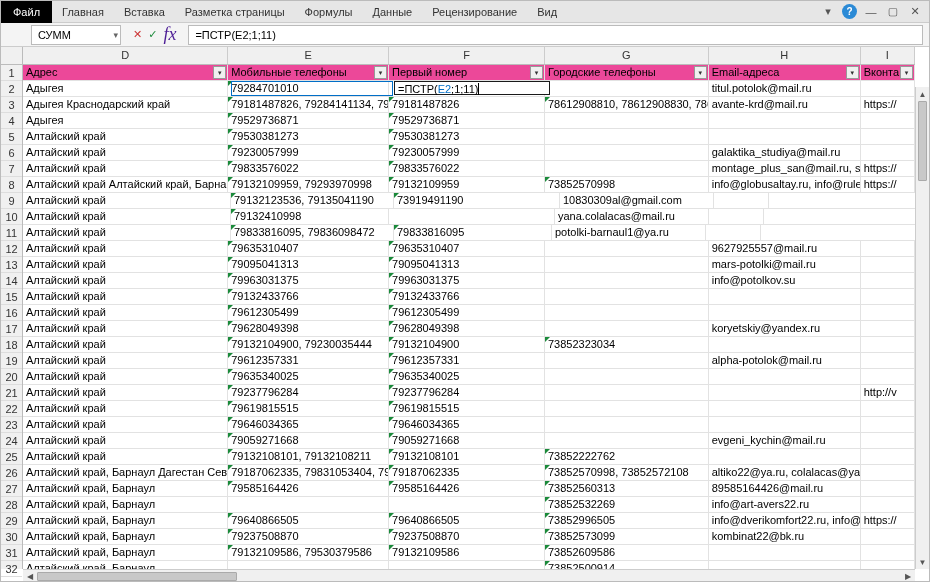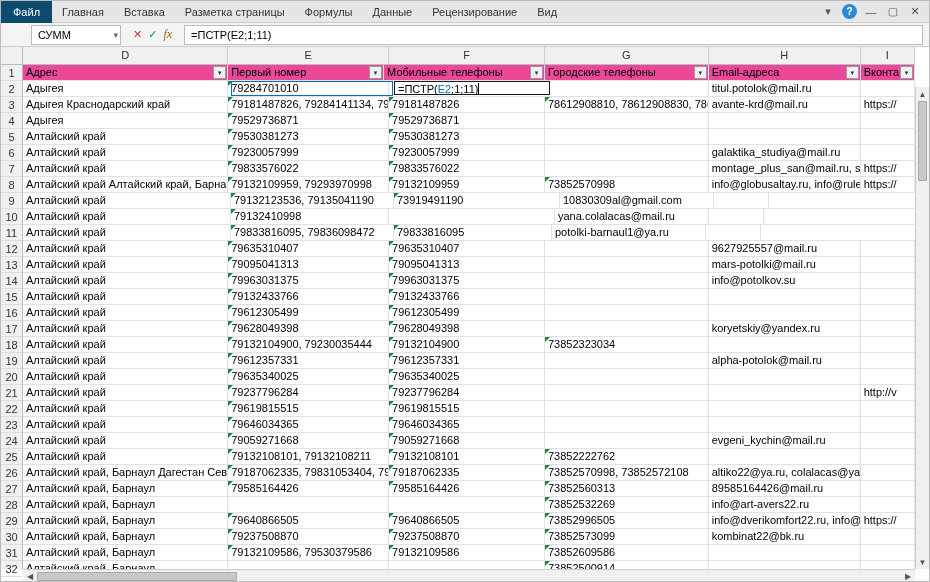--- a/index.html
+++ b/index.html
@@ -1,31 +1,31 @@
 <!DOCTYPE html>
 <html><head>
 <meta charset="utf-8">
 <style>
   * { box-sizing: border-box; }
   html, body { margin: 0; padding: 0; font-family: Arial, sans-serif; font-size: 11px; background: #fff; color: #000; }
   .app { width: 930px; height: 582px; position: relative; background: #fff; border: 1px solid #bbb; overflow: hidden; }
 
   
   .menubar { display: flex; align-items: center; height: 22px; background: #e6e6e6; border-bottom: 1px solid #ccc; }
-  .file-tab { background: #0c4a6e; color: #fff; padding: 3px 12px; font-size: 11px; height: 22px; display: flex; align-items: center; }
+  .file-tab { background: #000000; color: #fff; padding: 3px 12px; font-size: 11px; height: 22px; display: flex; align-items: center; }
   .menu-item { padding: 3px 10px; color: #333; cursor: default; font-size: 11px; }
   .menu-right { margin-left: auto; display: flex; align-items: center; gap: 6px; padding-right: 6px; }
   .icon-btn { width: 16px; height: 16px; display: flex; align-items: center; justify-content: center; color: #555; }
 
   
   .formula-bar { display: flex; align-items: center; height: 24px; background: #f4f4f4; border-bottom: 1px solid #ccc; }
   .name-box { width: 90px; height: 20px; background: #fff; border: 1px solid #bbb; margin: 0 4px 0 30px; display: flex; align-items: center; padding: 0 6px; position: relative; }
   .name-box .dd { position: absolute; right: 2px; color: #666; font-size: 9px; }
   .fx-btns { display: flex; align-items: center; gap: 6px; margin: 0 8px; color: #555; }
-  .fx-label { font-style: italic; font-family: 'Times New Roman', serif; color: #a16207; margin-right: 4px; font-size: 12px; }
+  .fx-label { font-style: italic; font-family: 'Times New Roman', serif; color: #4c1d95; margin-right: 4px; font-size: 18px; }
   .formula-input { flex: 1; height: 20px; background: #fff; border: 1px solid #bbb; margin-right: 6px; padding: 0 6px; display: flex; align-items: center; color: #000; font-size: 11px; }
 
   
   .grid-area { position: relative; overflow: hidden; }
   .corner { position: absolute; left: 0; top: 0; width: 22px; height: 18px; background: #f0f0f0; border-right: 1px solid #bbb; border-bottom: 1px solid #bbb; }
   .col-headers { position: absolute; left: 22px; top: 0; right: 14px; height: 18px; display: flex; background: #f0f0f0; border-bottom: 1px solid #bbb; }
   .col-h { border-right: 1px solid #ccc; text-align: center; line-height: 17px; color: #333; font-size: 11px; }
   .row-headers { position: absolute; left: 0; top: 18px; bottom: 14px; width: 22px; background: #f0f0f0; border-right: 1px solid #bbb; }
   .row-h { height: 16px; line-height: 16px; text-align: center; color: #333; border-bottom: 1px solid #ddd; font-size: 11px; }
 
@@ -130,22 +130,22 @@
         <div class="row-h">27</div>
         <div class="row-h">28</div>
         <div class="row-h">29</div>
         <div class="row-h">30</div>
         <div class="row-h">31</div>
         <div class="row-h">32</div>
       </div>
     <div class="cells" id="cells">
         <div class="row header-row">
           <div class="cell" style="width: 208px;"><span>Адрес</span><div class="filter-btn">▾</div></div>
+          <div class="cell" style="width: 163px;"><span>Мобильные телефоны</span><div class="filter-btn">▾</div></div>
           <div class="cell" style="width: 158px;"><span>Первый номер</span><div class="filter-btn">▾</div></div>
-          <div class="cell" style="width: 163px;"><span>Мобильные телефоны</span><div class="filter-btn">▾</div></div>
           <div class="cell" style="width: 166px;"><span>Городские телефоны</span><div class="filter-btn">▾</div></div>
           <div class="cell" style="width: 154px;"><span>Email-адреса</span><div class="filter-btn">▾</div></div>
           <div class="cell" style="width: 55px;"><span>Вконта</span><div class="filter-btn">▾</div></div>
         </div>
         <div class="row">
           <div class="cell" style="width: 208px;">Адыгея</div>
           <div class="cell green-tick" style="width: 163px;">79284701010</div>
           <div class="cell" style="width: 158px;"></div>
           <div class="cell" style="width: 166px;"></div>
           <div class="cell" style="width: 154px;">titul.potolok@mail.ru</div>

